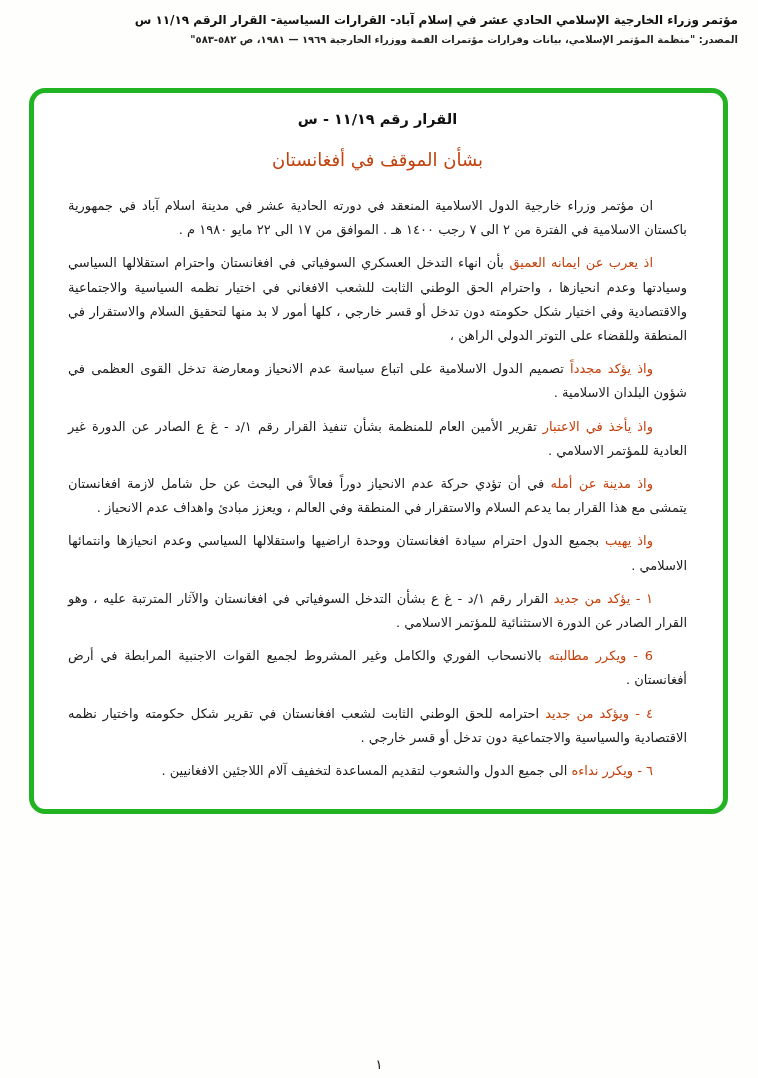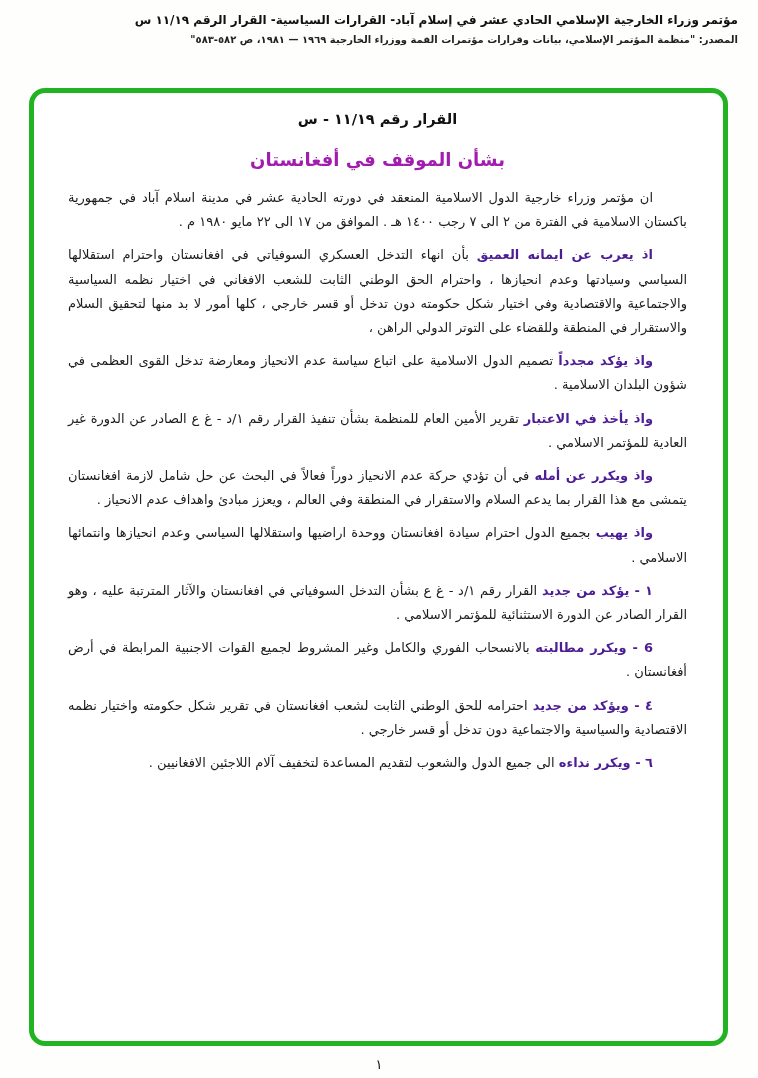--- a/index.html
+++ b/index.html
@@ -29,50 +29,50 @@
   }
   .header .l2 {
     font-size: 10px;
     font-weight: 700;
     margin-top: 4px;
     color: #222;
   }
   .doc-box {
     position: absolute;
     top: 88px; right: 30px; left: 29px;
-    height: 958px;
+    height: 726px;
     border: 5px solid #22b322;
     border-radius: 16px;
     padding: 12px 36px 6px 34px;
     background: #fff;
     overflow: hidden;
   }
   .title {
     text-align: center;
     font-weight: 700;
     font-size: 14.5px;
     margin: 6px 0 0 0;
     color: #111;
   }
   .subtitle {
     text-align: center;
-    font-weight: 700;
+    font-weight: 400;
     font-size: 18px;
-    margin: 22px 0 16px 0;
-    color: #a21caf;
+    margin: 22px 0 24px 0;
+    color: #c2410c;
   }
   .para {
     font-size: 13px;
     line-height: 24.2px;
     text-align: justify;
     margin: 5px 0 9px 0;
     text-indent: 34px;
     color: #1c1c1c;
   }
-  .para .lead { font-weight: 700; color: #4c1d95; }
+  .para .lead { font-weight: 400; color: #c2410c; }
   .pageno {
     position: absolute;
     bottom: 6px; left: 0; right: 0;
     text-align: center;
     font-size: 13px;
     color: #111;
   }
 </style>
 </head>
 <body>
@@ -95,21 +95,21 @@
       <p class="para">
         <span class="lead">اذ يعرب عن ايمانه العميق</span><span> بأن انهاء التدخل العسكري السوفياتي في افغانستان واحترام استقلالها السياسي وسيادتها وعدم انحيازها ، واحترام الحق الوطني الثابت للشعب الافغاني في اختيار نظمه السياسية والاجتماعية والاقتصادية وفي اختيار شكل حكومته دون تدخل أو قسر خارجي ، كلها أمور لا بد منها لتحقيق السلام والاستقرار في المنطقة وللقضاء على التوتر الدولي الراهن ،</span>
       </p>
       <p class="para">
         <span class="lead">واذ يؤكد مجدداً</span><span> تصميم الدول الاسلامية على اتباع سياسة عدم الانحياز ومعارضة تدخل القوى العظمى في شؤون البلدان الاسلامية .</span>
       </p>
       <p class="para">
         <span class="lead">واذ يأخذ في الاعتبار</span><span> تقرير الأمين العام للمنظمة بشأن تنفيذ القرار رقم ١/د - غ ع الصادر عن الدورة غير العادية للمؤتمر الاسلامي .</span>
       </p>
       <p class="para">
-        <span class="lead">واذ ويكرر عن أمله</span><span> في أن تؤدي حركة عدم الانحياز دوراً فعالاً في البحث عن حل شامل لازمة افغانستان يتمشى مع هذا القرار بما يدعم السلام والاستقرار في المنطقة وفي العالم ، ويعزز مبادئ واهداف عدم الانحياز .</span>
+        <span class="lead">واذ مدينة عن أمله</span><span> في أن تؤدي حركة عدم الانحياز دوراً فعالاً في البحث عن حل شامل لازمة افغانستان يتمشى مع هذا القرار بما يدعم السلام والاستقرار في المنطقة وفي العالم ، ويعزز مبادئ واهداف عدم الانحياز .</span>
       </p>
       <p class="para">
         <span class="lead">واذ يهيب</span><span> بجميع الدول احترام سيادة افغانستان ووحدة اراضيها واستقلالها السياسي وعدم انحيازها وانتمائها الاسلامي .</span>
       </p>
       <p class="para">
         <span class="lead">١ - يؤكد من جديد</span><span> القرار رقم ١/د - غ ع بشأن التدخل السوفياتي في افغانستان والآثار المترتبة عليه ، وهو القرار الصادر عن الدورة الاستثنائية للمؤتمر الاسلامي .</span>
       </p>
       <p class="para">
         <span class="lead">6 - ويكرر مطالبته</span><span> بالانسحاب الفوري والكامل وغير المشروط لجميع القوات الاجنبية المرابطة في أرض أفغانستان .</span>
       </p>

